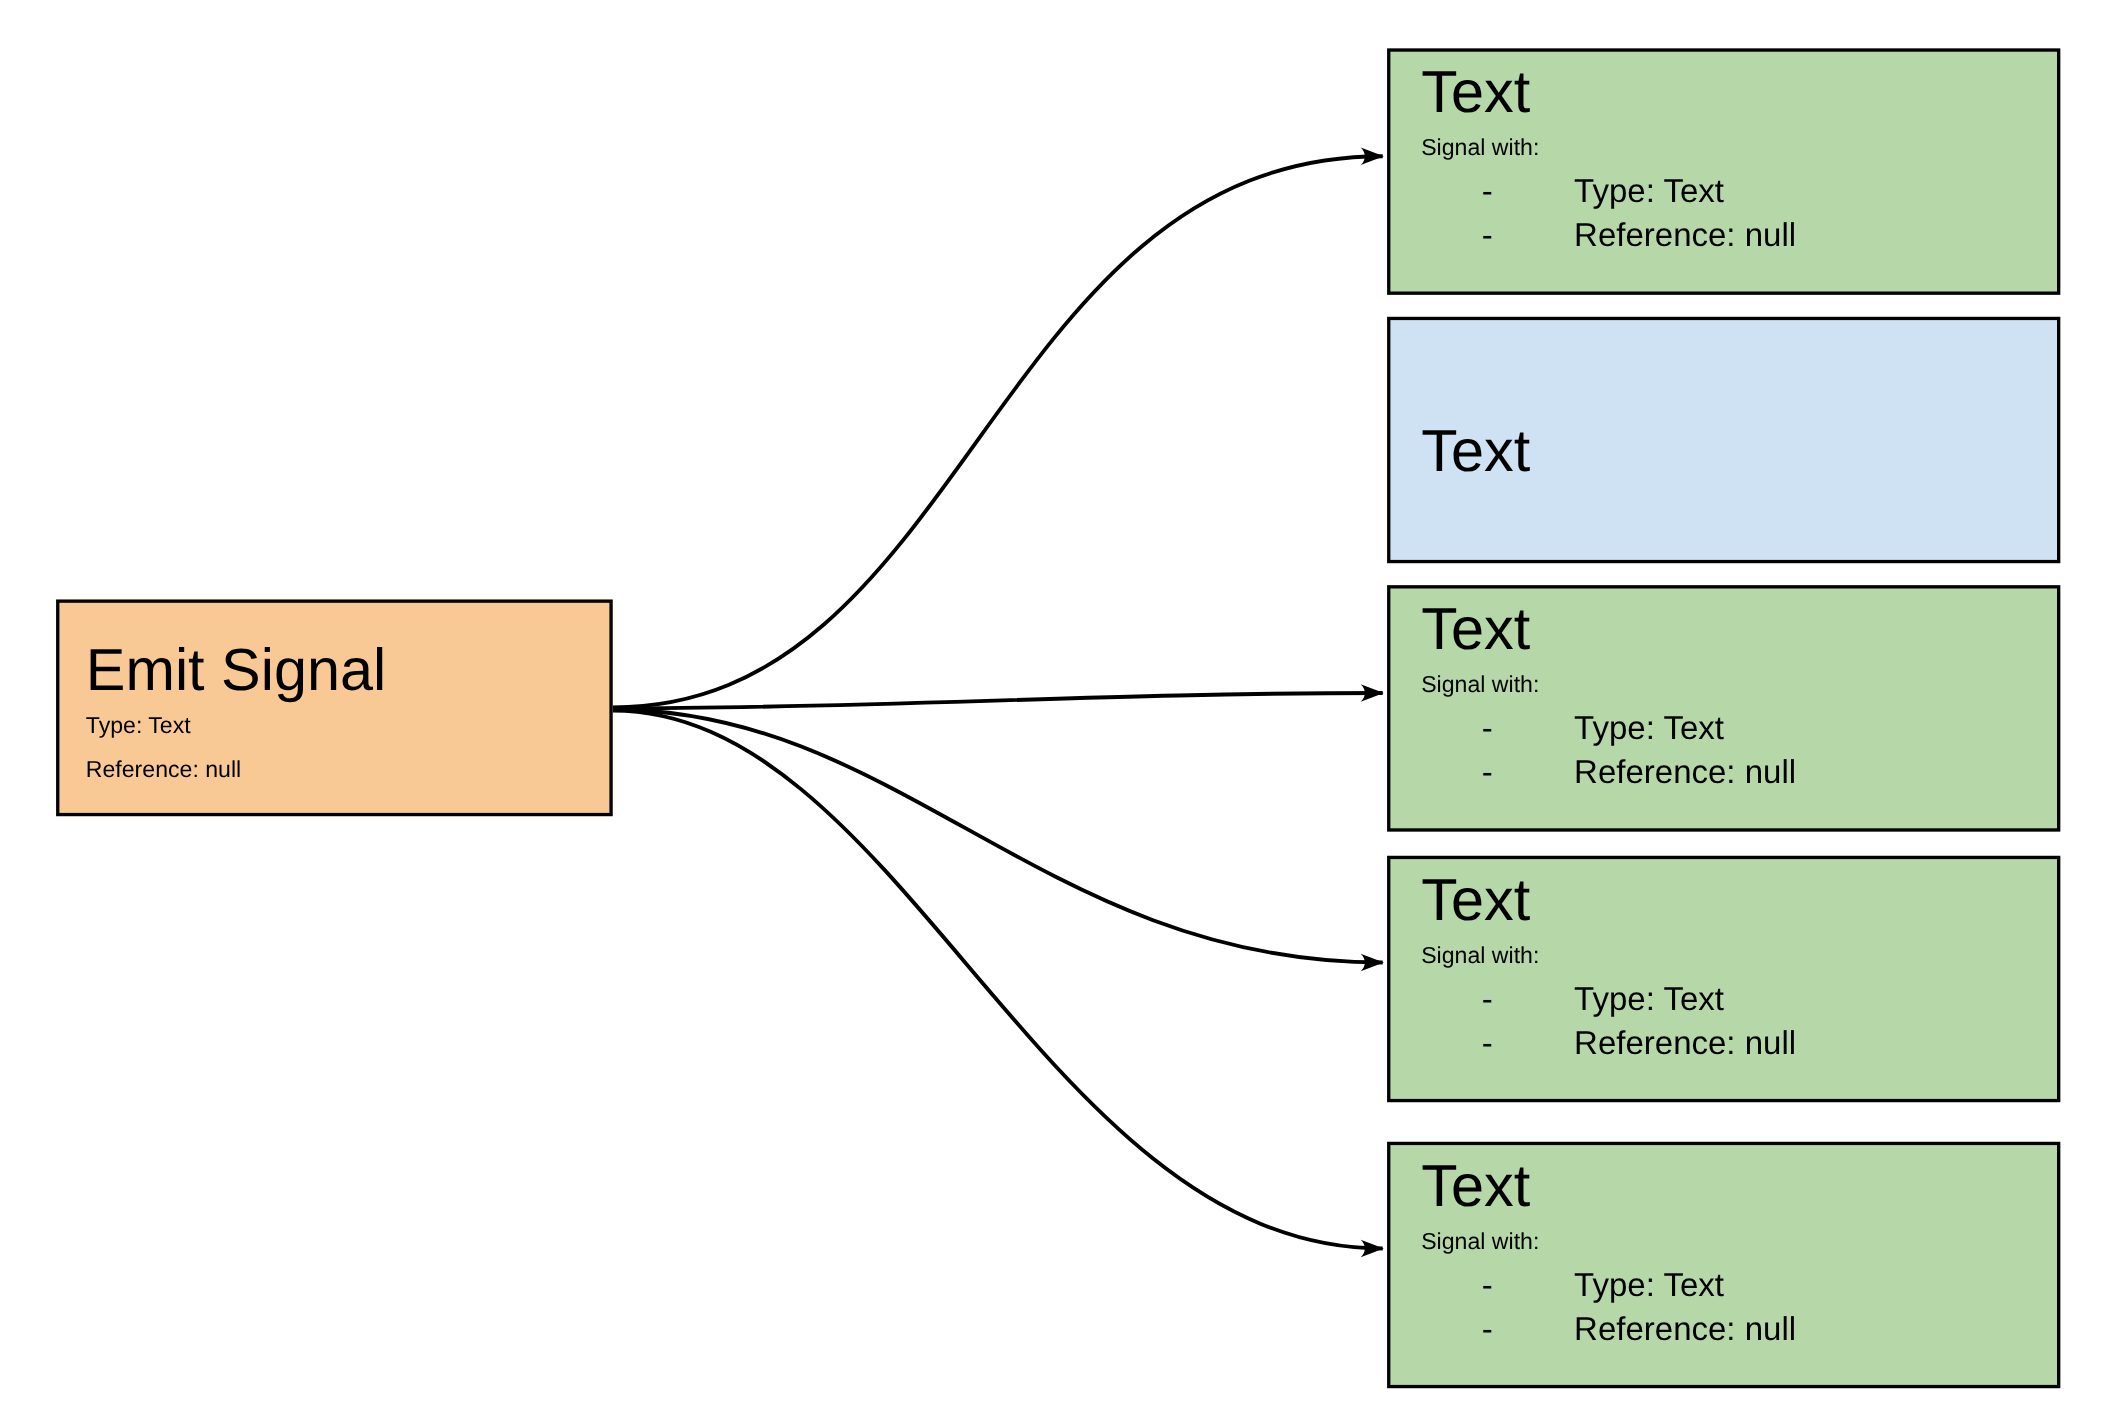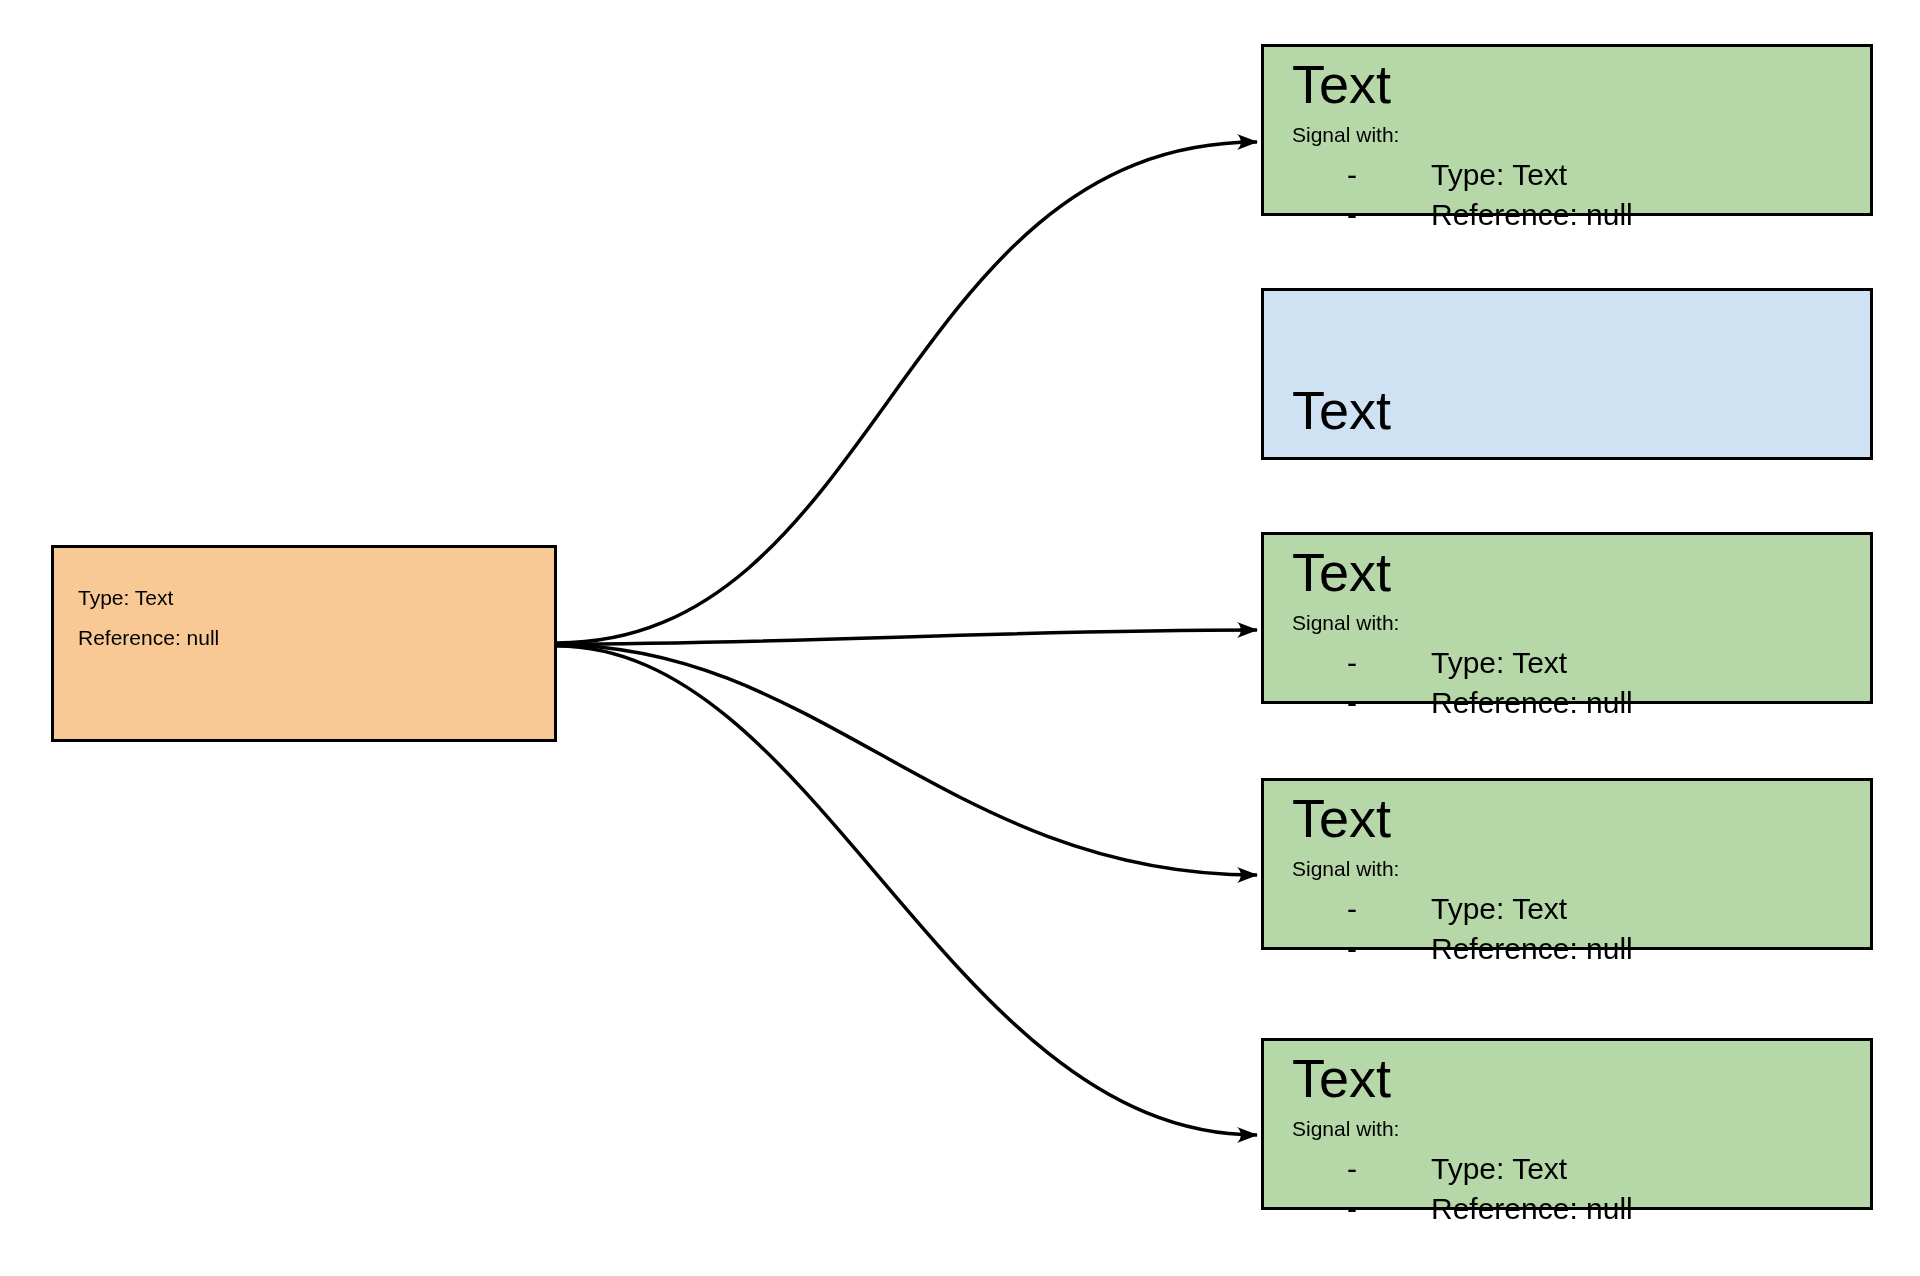--- a/index.html
+++ b/index.html
@@ -58,21 +58,21 @@
   .source-node {
     left: 51px;
     top: 545px;
     width: 506px;
     height: 197px;
     padding: 30px 0 0 24px;
   }
   .target-node {
     left: 1261px;
     width: 612px;
-    height: 172px;
+    height: 224px;
     padding: 6px 12px 0 28px;
   }
   .target-pos-1 { top: 44px; }
   .target-pos-2 { top: 288px; padding-top: 88px; }
   .target-pos-3 { top: 532px; }
   .target-pos-4 { top: 778px; }
   .target-pos-5 { top: 1038px; }
 </style>
 </head>
 <body>
@@ -85,20 +85,21 @@
         <path d="M 1 1 L 22 9 L 1 17 C 6 12.5 6 5.5 1 1 Z" fill="#000000"></path>
       </marker>
     </defs>
     <path class="arrow-path" marker-end="url(#arrowhead)" d="M 557 643 C 880 643, 900 142, 1257 142" stroke="#000000"></path>
     <path class="arrow-path" marker-end="url(#arrowhead)" d="M 557 644 C 800 644, 1000 630, 1257 630" stroke="#000000"></path>
     <path class="arrow-path" marker-end="url(#arrowhead)" d="M 557 645 C 820 645, 950 875, 1257 875" stroke="#000000"></path>
     <path class="arrow-path" marker-end="url(#arrowhead)" d="M 557 646 C 820 646, 950 1135, 1257 1135" stroke="#000000"></path>
   </svg>
 
   <div class="node source-node" style="background-color: rgb(248, 201, 149);">
+    <div class="node-title">Emit Signal</div>
     <div class="node-line">Type: Text</div>
     <div class="node-line">Reference: null</div>
   </div>
 
   <div class="node target-node target-pos-1" style="background-color: rgb(182, 215, 168);">
     <div class="node-title">Text</div>
     <div class="node-line">Signal with:</div>
     <div class="bullet">
       <span class="bullet-dash">-</span>
       <span>Type: Text</span>

